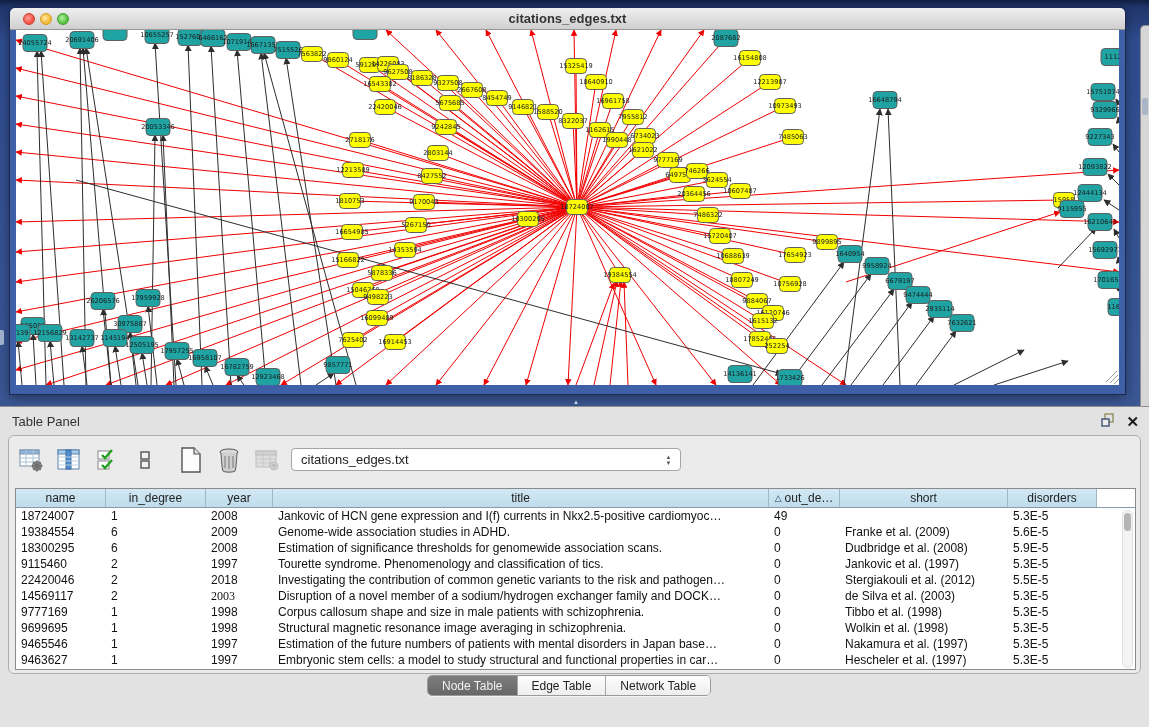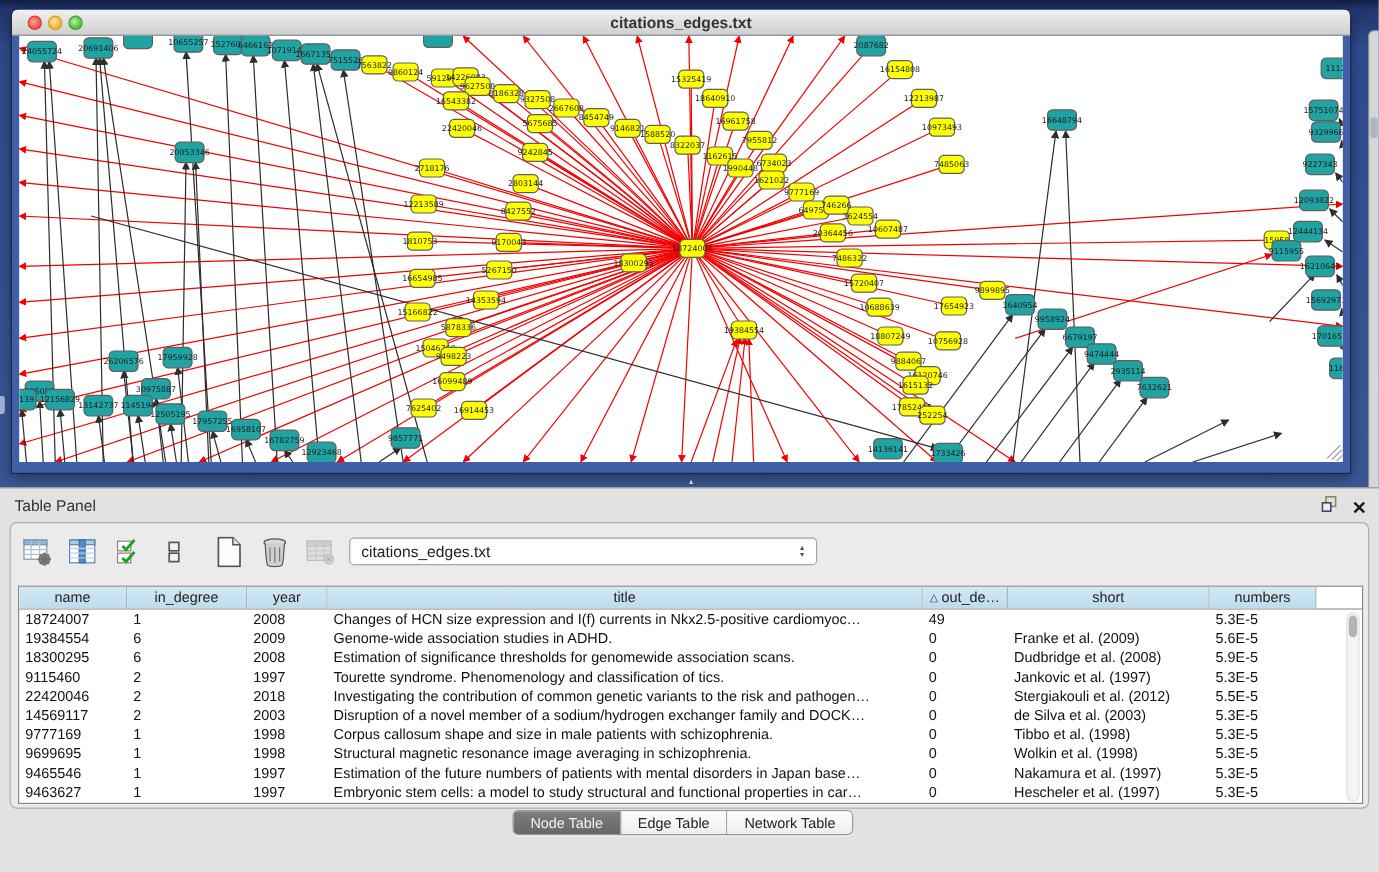--- a/index.html
+++ b/index.html
@@ -796,29 +796,29 @@
               <span>title</span>
             </div>
             <div class="th" style="width: 71px; flex: 0 0 auto;">
               <span class="sortg">△</span>
               <span>out_de…</span>
             </div>
             <div class="th" style="width: 168px; flex: 0 0 auto;">
               <span>short</span>
             </div>
             <div class="th" style="width: 89px; flex: 0 0 auto;">
-              <span>numbers</span>
+              <span>disorders</span>
             </div>
           </div>
         <div id="tbody">
             <div class="trow">
               <div class="td" style="width: 90px; flex: 0 0 auto;">18724007</div>
               <div class="td" style="width: 100px; flex: 0 0 auto;">1</div>
               <div class="td" style="width: 67px; flex: 0 0 auto;">2008</div>
-              <div class="td" style="width: 496px; flex: 0 0 auto;">Changes of HCN size expression and I(f) currents in Nkx2.5-positive cardiomyoc…</div>
+              <div class="td" style="width: 496px; flex: 0 0 auto;">Jankovic of HCN gene expression and I(f) currents in Nkx2.5-positive cardiomyoc…</div>
               <div class="td" style="width: 71px; flex: 0 0 auto;">49</div>
               <div class="td" style="width: 168px; flex: 0 0 auto; margin-top: 20px;">Yano et al. (2008)</div>
               <div class="td" style="width: 89px; flex: 0 0 auto;">5.3E-5</div>
             </div>
             <div class="trow">
               <div class="td" style="width: 90px; flex: 0 0 auto;">19384554</div>
               <div class="td" style="width: 100px; flex: 0 0 auto;">6</div>
               <div class="td" style="width: 67px; flex: 0 0 auto;">2009</div>
               <div class="td" style="width: 496px; flex: 0 0 auto;">Genome-wide association studies in ADHD.</div>
               <div class="td" style="width: 71px; flex: 0 0 auto;">0</div>
@@ -848,21 +848,21 @@
               <div class="td" style="width: 100px; flex: 0 0 auto;">2</div>
               <div class="td" style="width: 67px; flex: 0 0 auto;">2018</div>
               <div class="td" style="width: 496px; flex: 0 0 auto;">Investigating the contribution of common genetic variants to the risk and pathogen…</div>
               <div class="td" style="width: 71px; flex: 0 0 auto;">0</div>
               <div class="td" style="width: 168px; flex: 0 0 auto;">Stergiakouli et al. (2012)</div>
               <div class="td" style="width: 89px; flex: 0 0 auto;">5.5E-5</div>
             </div>
             <div class="trow">
               <div class="td" style="width: 90px; flex: 0 0 auto;">14569117</div>
               <div class="td" style="width: 100px; flex: 0 0 auto;">2</div>
-              <div class="td" style="width: 67px; flex: 0 0 auto;">2003</div>
+              <div class="td" style="width: 67px; flex: 0 0 auto; font-family: Liberation Serif, serif;">2003</div>
               <div class="td" style="width: 496px; flex: 0 0 auto;">Disruption of a novel member of a sodium/hydrogen exchanger family and DOCK…</div>
               <div class="td" style="width: 71px; flex: 0 0 auto;">0</div>
               <div class="td" style="width: 168px; flex: 0 0 auto;">de Silva et al. (2003)</div>
               <div class="td" style="width: 89px; flex: 0 0 auto;">5.3E-5</div>
             </div>
             <div class="trow">
               <div class="td" style="width: 90px; flex: 0 0 auto;">9777169</div>
               <div class="td" style="width: 100px; flex: 0 0 auto;">1</div>
               <div class="td" style="width: 67px; flex: 0 0 auto;">1998</div>
               <div class="td" style="width: 496px; flex: 0 0 auto;">Corpus callosum shape and size in male patients with schizophrenia.</div>

